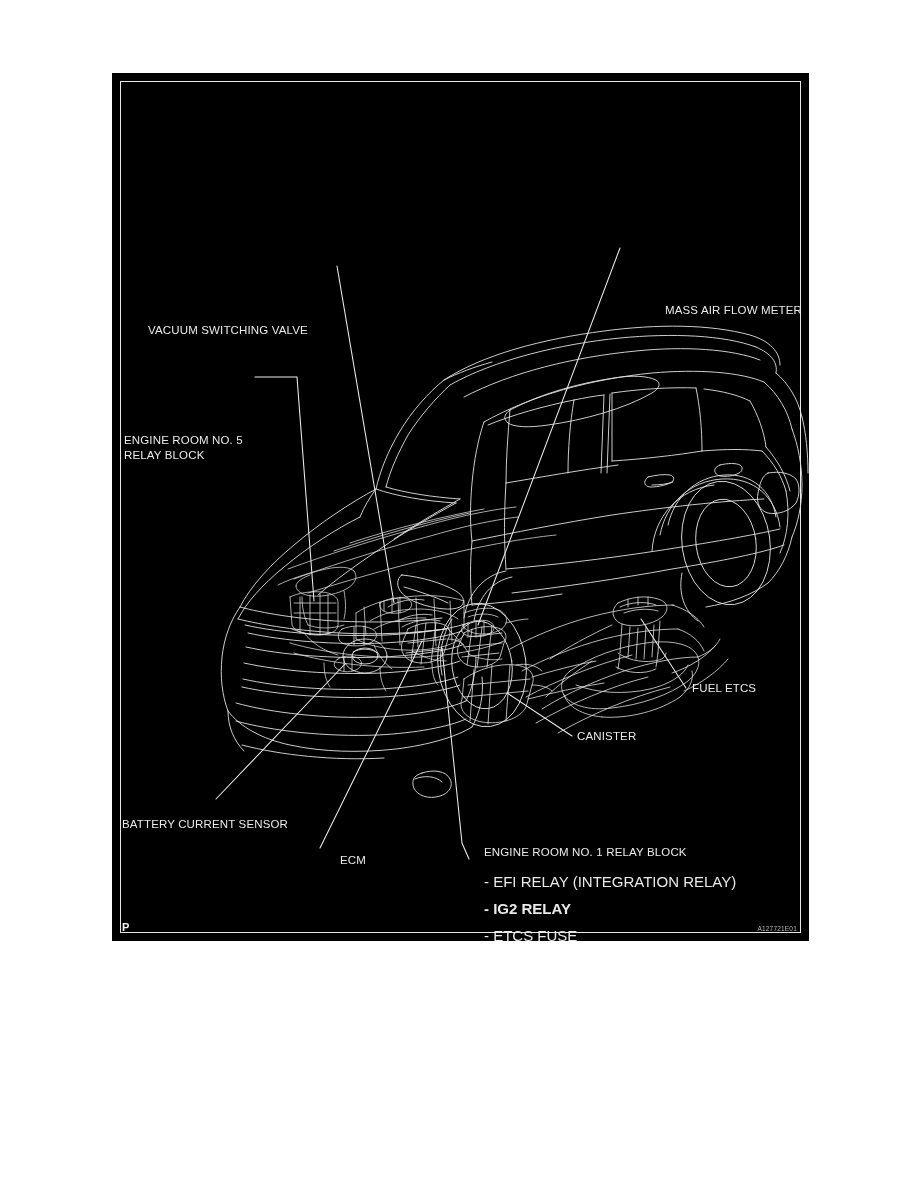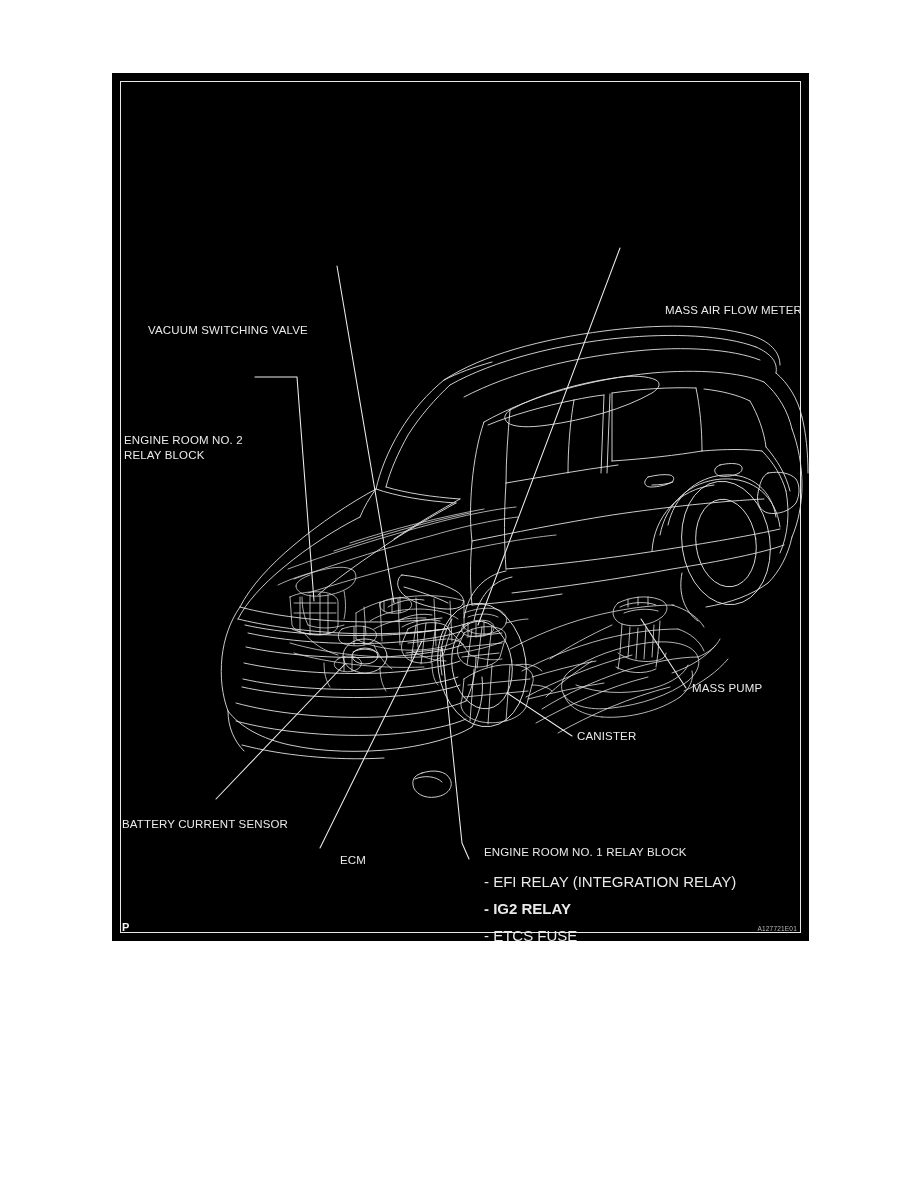--- a/index.html
+++ b/index.html
@@ -382,24 +382,24 @@
         <line x1="208" y1="775" x2="310" y2="568"></line>
 
         <path d="M357 786 L 350 770 L 330 575"></path>
       </g>
     </svg>
 
     <div class="lbl" style="left:36px; top:250px;">VACUUM SWITCHING VALVE</div>
 
     <div class="lbl" style="left:513px; top:230px;margin-left:40px;">MASS AIR FLOW METER</div>
 
-    <div class="lbl lbl-2line" style="left:12px; top:360px;">ENGINE ROOM NO. 2
+    <div class="lbl lbl-2line" style="left:12px; top:360px;">ENGINE ROOM NO. 5
 RELAY BLOCK</div>
 
-    <div class="lbl" style="left:580px; top:608px;">MASS PUMP</div>
+    <div class="lbl" style="left:580px; top:608px;">FUEL ETCS</div>
 
     <div class="lbl" style="left:465px; top:656px;">CANISTER</div>
 
     <div class="lbl" style="left:10px; top:728px;margin-top:16px;">BATTERY CURRENT SENSOR</div>
 
     <div class="lbl" style="left:192px; top:780px;margin-left:36px;">ECM</div>
 
     <div class="lbl" style="left:372px; top:772px;">ENGINE ROOM NO. 1 RELAY BLOCK</div>
 
     <div class="sublist" style="left:372px; top:800px;">- EFI RELAY (INTEGRATION RELAY)</div>

